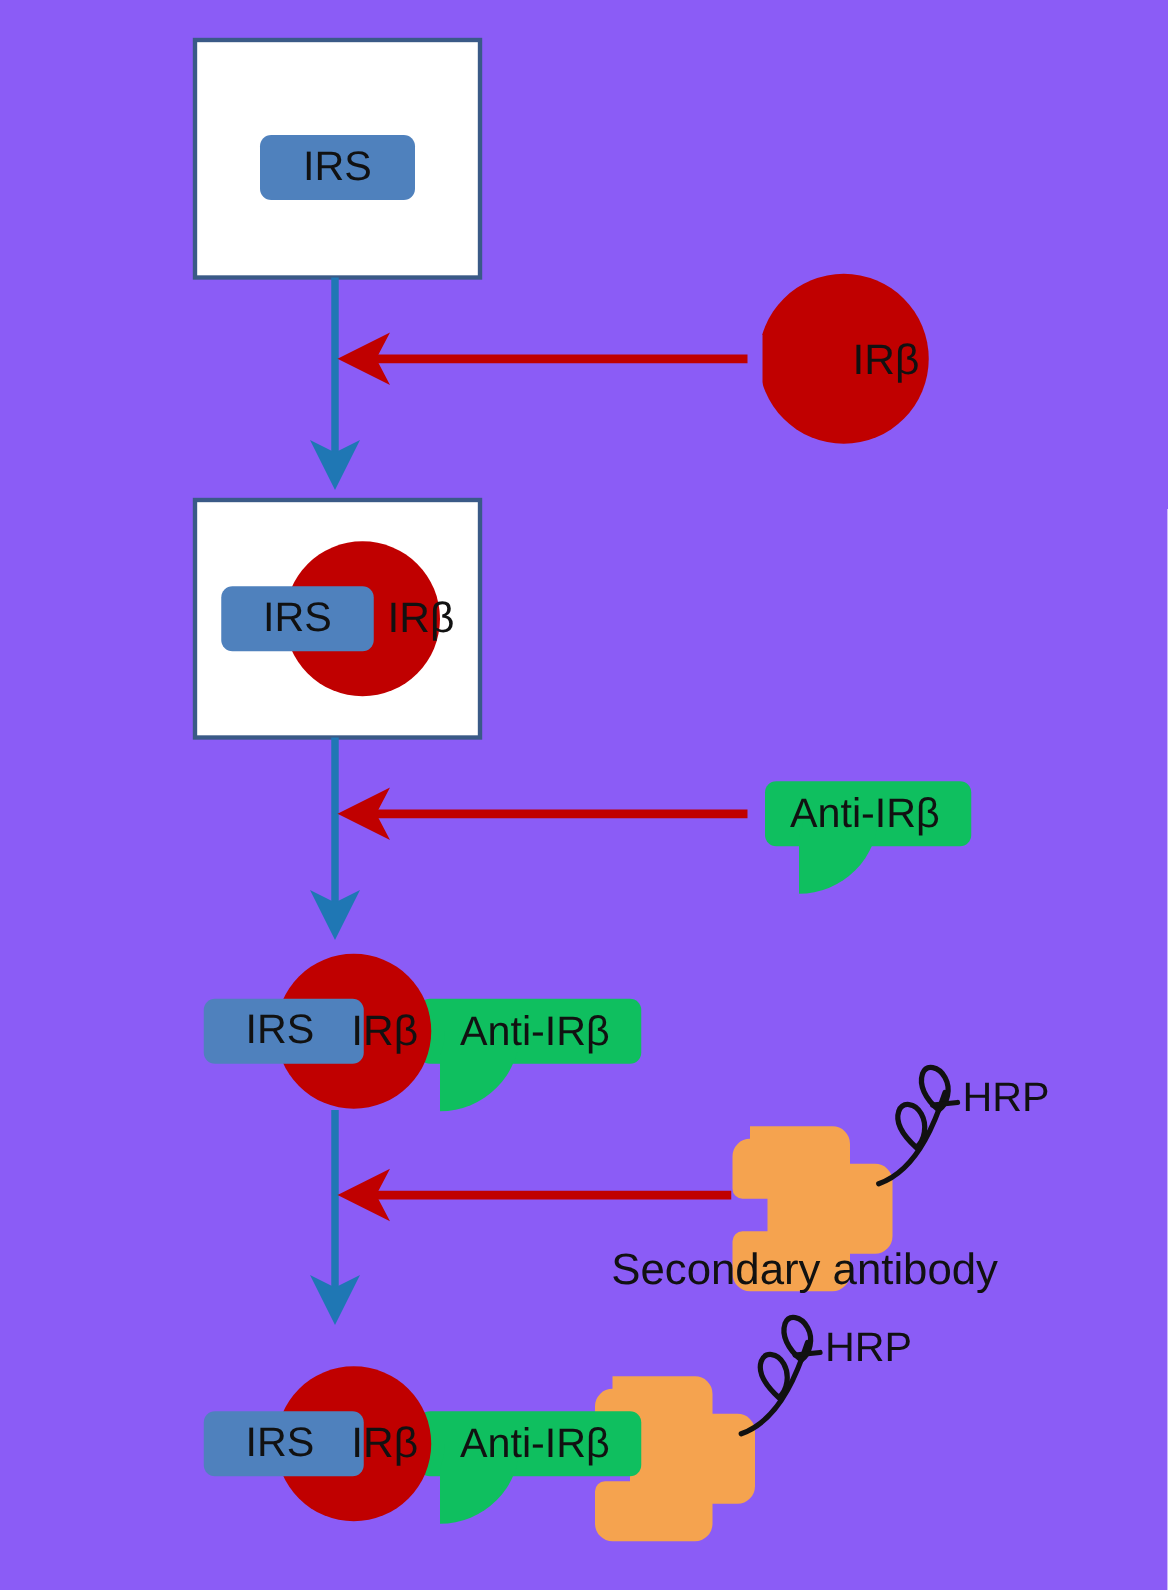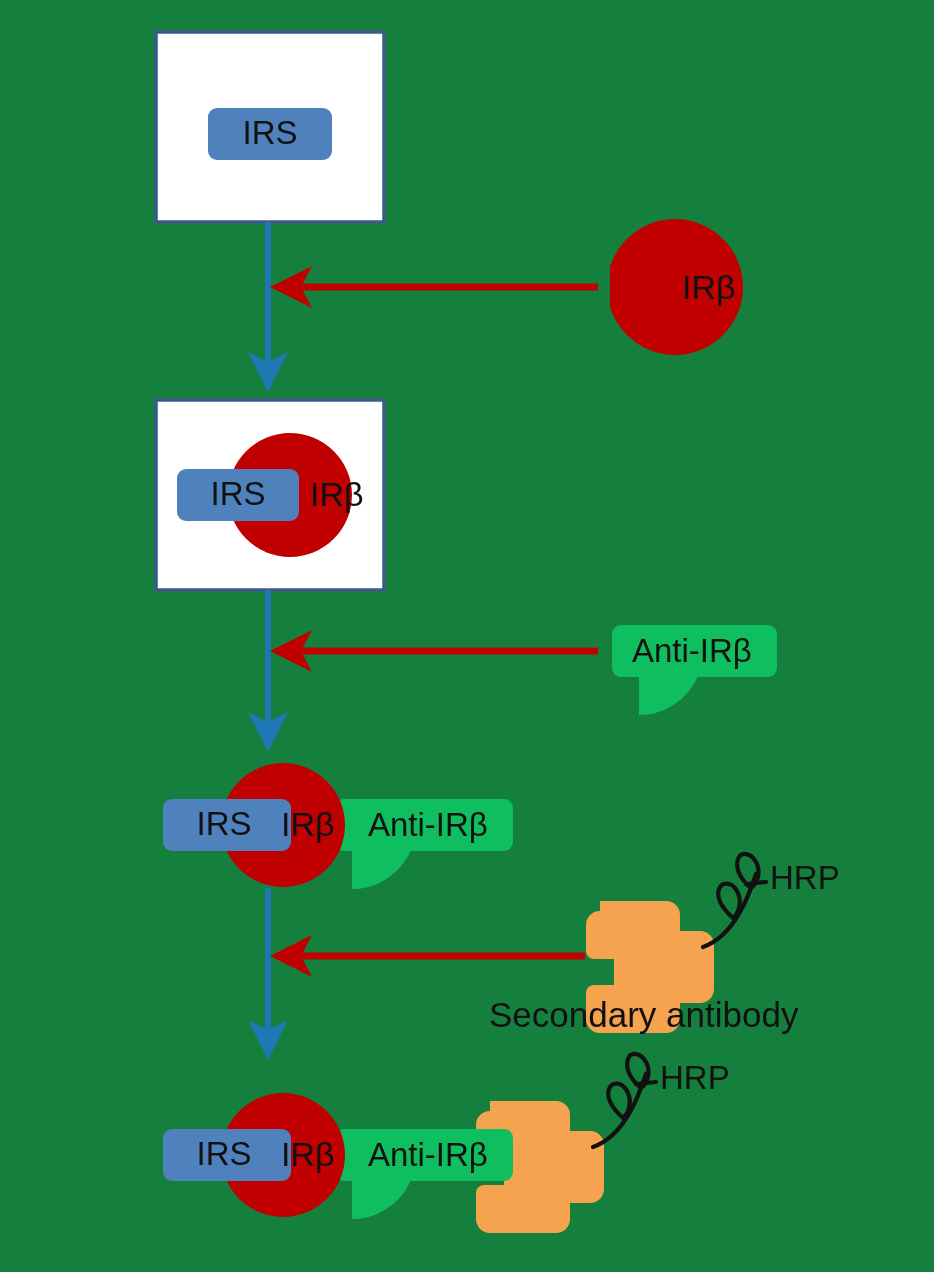--- a/index.html
+++ b/index.html
@@ -8,21 +8,21 @@
     padding: 0;
     background: #ffffff;
   }
   body {
     font-family: "Liberation Sans", sans-serif;
   }
   #stage {
     position: relative;
     width: 934px;
     height: 1272px;
-    background: #15803d;
+    background: #8b5cf6;
     overflow: hidden;
   }
   #stage svg.layer {
     position: absolute;
     left: 0;
     top: 0;
     width: 934px;
     height: 1272px;
   }
   .lbl {

